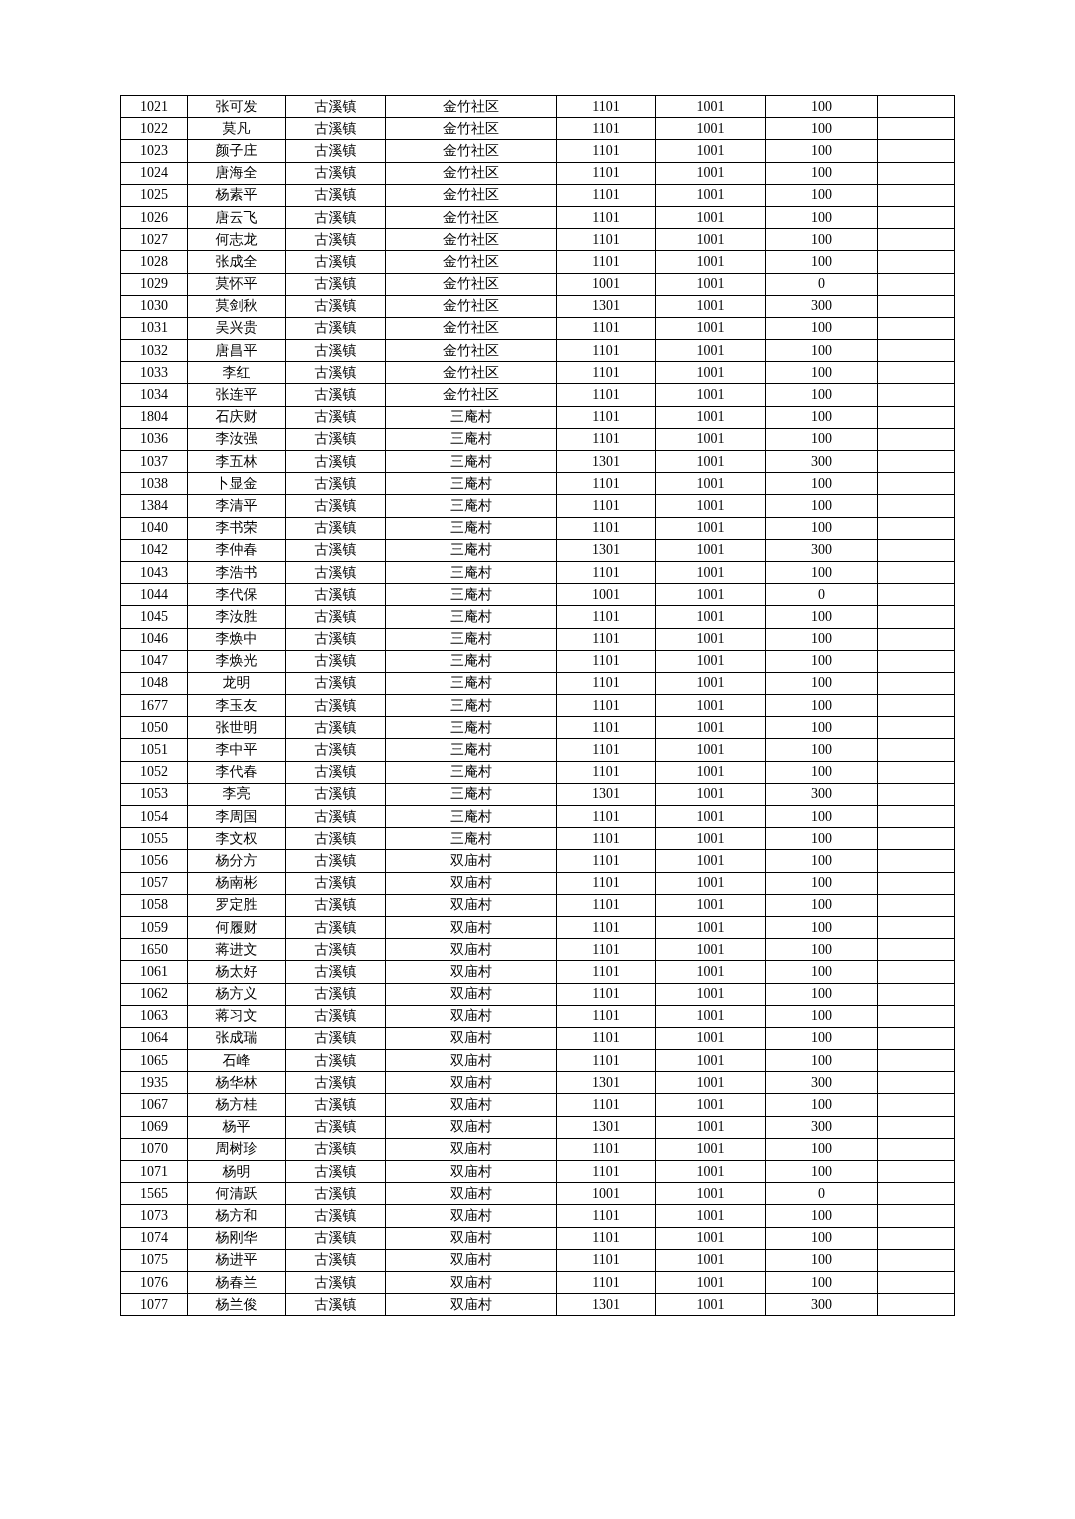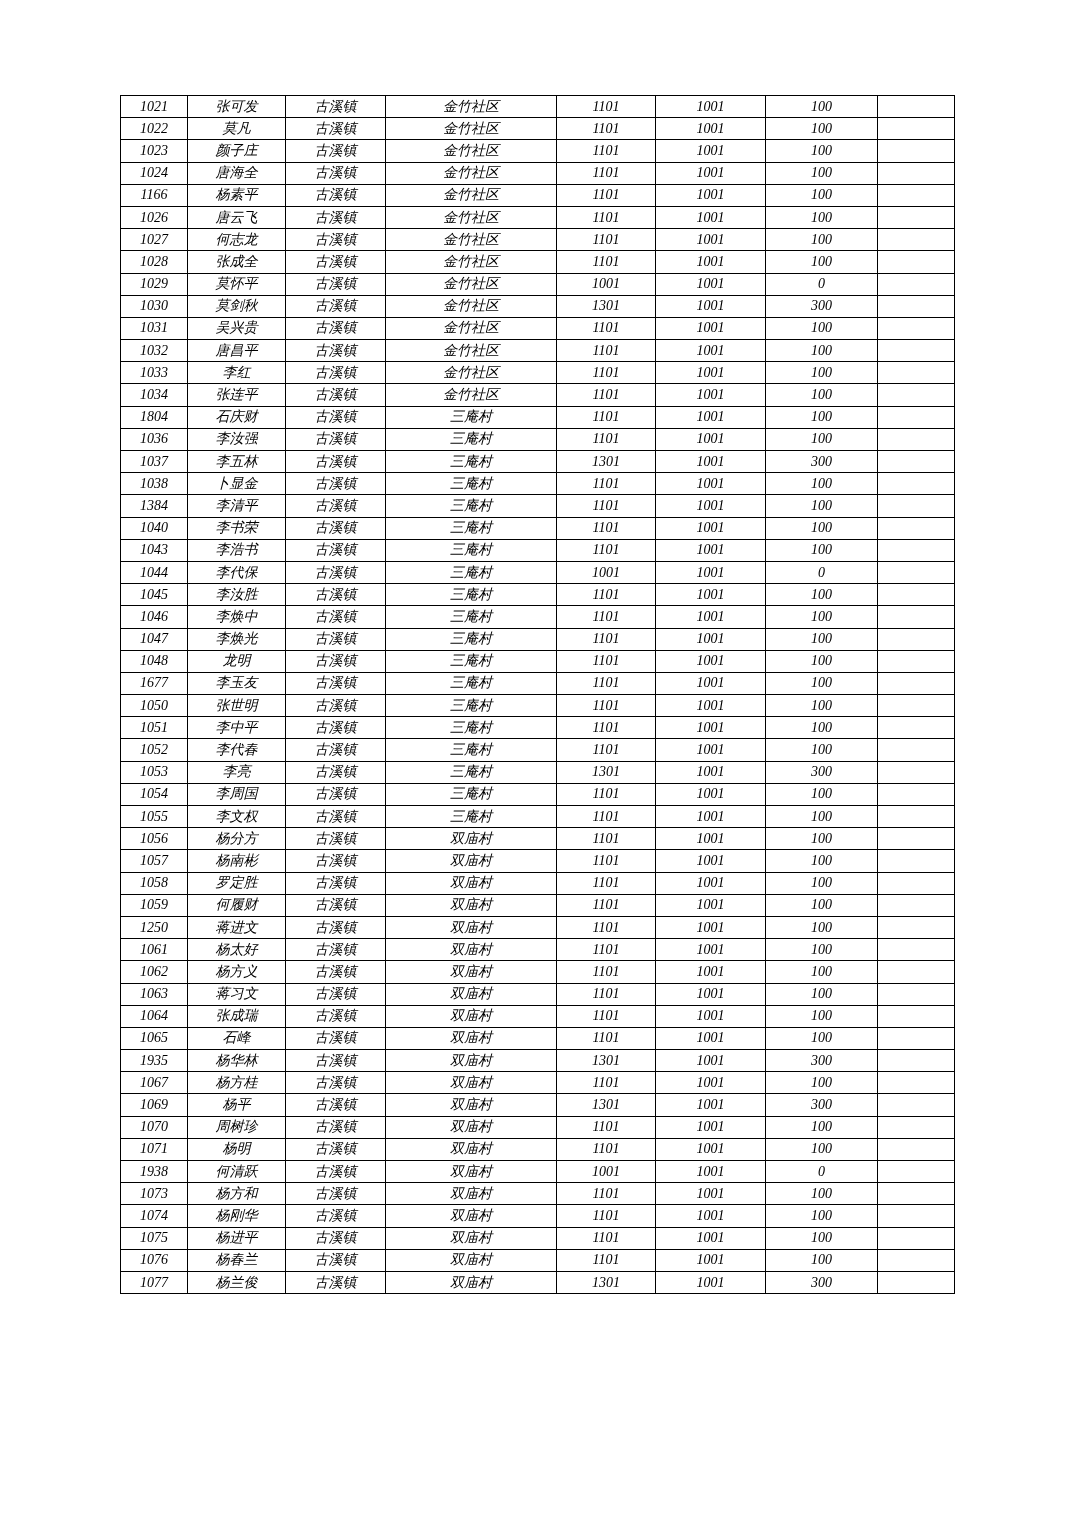--- a/index.html
+++ b/index.html
@@ -14,21 +14,20 @@
     background: #ffffff;
     overflow: hidden;
   }
   table.data-table {
     position: absolute;
     left: 120px;
     top: 95px;
     width: 834px;
     border-collapse: collapse;
     table-layout: fixed;
-    font-style: italic;
   }
   table.data-table td {
     border: 1px solid #000000;
     height: 22.2px;
     text-align: center;
     vertical-align: middle;
     font-size: 14px;
     color: #000000;
     line-height: 1;
     padding: 0;
@@ -94,21 +93,21 @@
           <td>1024</td>
           <td>唐海全</td>
           <td>古溪镇</td>
           <td>金竹社区</td>
           <td>1101</td>
           <td>1001</td>
           <td>100</td>
           <td></td>
         </tr>
         <tr>
-          <td>1166</td>
+          <td>1025</td>
           <td>杨素平</td>
           <td>古溪镇</td>
           <td>金竹社区</td>
           <td>1101</td>
           <td>1001</td>
           <td>100</td>
           <td></td>
         </tr>
         <tr>
           <td>1026</td>
@@ -254,20 +253,30 @@
           <td>1040</td>
           <td>李书荣</td>
           <td>古溪镇</td>
           <td>三庵村</td>
           <td>1101</td>
           <td>1001</td>
           <td>100</td>
           <td></td>
         </tr>
         <tr>
+          <td>1042</td>
+          <td>李仲春</td>
+          <td>古溪镇</td>
+          <td>三庵村</td>
+          <td>1301</td>
+          <td>1001</td>
+          <td>300</td>
+          <td></td>
+        </tr>
+        <tr>
           <td>1043</td>
           <td>李浩书</td>
           <td>古溪镇</td>
           <td>三庵村</td>
           <td>1101</td>
           <td>1001</td>
           <td>100</td>
           <td></td>
         </tr>
         <tr>
@@ -424,21 +433,21 @@
           <td>1059</td>
           <td>何履财</td>
           <td>古溪镇</td>
           <td>双庙村</td>
           <td>1101</td>
           <td>1001</td>
           <td>100</td>
           <td></td>
         </tr>
         <tr>
-          <td>1250</td>
+          <td>1650</td>
           <td>蒋进文</td>
           <td>古溪镇</td>
           <td>双庙村</td>
           <td>1101</td>
           <td>1001</td>
           <td>100</td>
           <td></td>
         </tr>
         <tr>
           <td>1061</td>
@@ -534,21 +543,21 @@
           <td>1071</td>
           <td>杨明</td>
           <td>古溪镇</td>
           <td>双庙村</td>
           <td>1101</td>
           <td>1001</td>
           <td>100</td>
           <td></td>
         </tr>
         <tr>
-          <td>1938</td>
+          <td>1565</td>
           <td>何清跃</td>
           <td>古溪镇</td>
           <td>双庙村</td>
           <td>1001</td>
           <td>1001</td>
           <td>0</td>
           <td></td>
         </tr>
         <tr>
           <td>1073</td>

